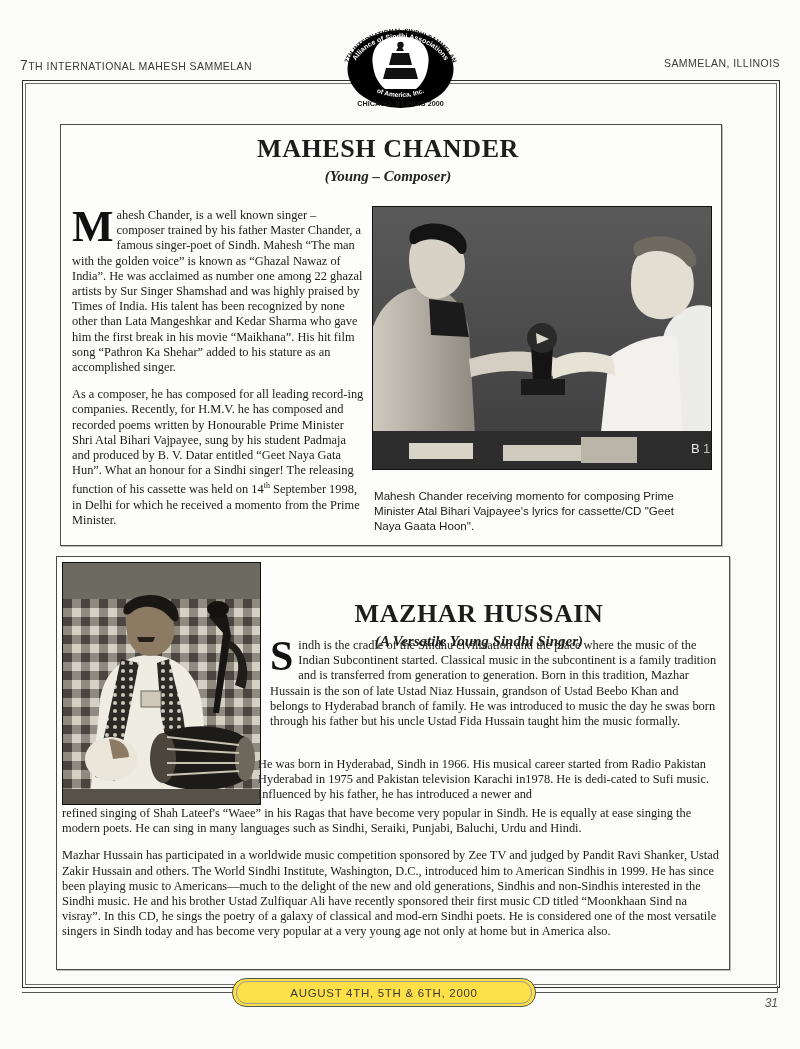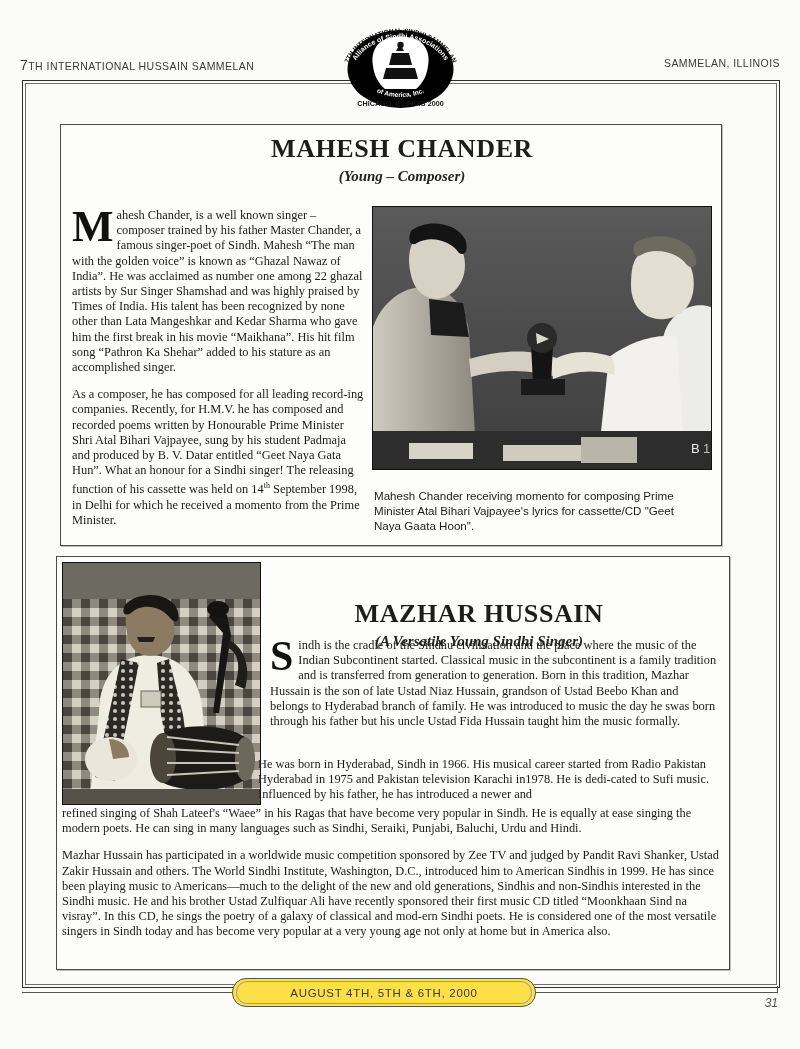--- a/index.html
+++ b/index.html
@@ -74,21 +74,21 @@
   .photo svg{display:block;width:100%;height:100%;}
 
   .caption{
     position:absolute;font-family:"Liberation Sans", sans-serif;
     font-size:11.6px;line-height:15px;color:#1c1c1c;
   }
   #cap-mahesh{left:374px;top:488px;width:330px;}
 
   
   #mahesh-text{position:absolute;left:72px;top:208px;width:292px;}
-  #mahesh-head{position:absolute;left:62px;top:134px;width:656px;padding-left:12px;}
+  #mahesh-head{position:absolute;left:48px;top:134px;width:656px;padding-left:12px;}
 
   
   #mazhar-head{position:absolute;left:254px;top:566px;width:450px;margin-top:33px;}
   #mazhar-top{position:absolute;left:270px;top:638px;width:450px;}
   #mazhar-mid{position:absolute;left:258px;top:757px;width:452px;}
   #mazhar-wide{position:absolute;left:62px;top:806px;width:660px;}
 
   
   .foot-rule{
     position:absolute;top:992px;height:0;border-top:1px solid #555;
@@ -113,21 +113,21 @@
     position:absolute;right:22px;top:996px;
     font-family:"Liberation Sans", sans-serif;font-size:12px;color:#555;font-style:italic;
   }
 </style>
 </head>
 <body>
 
 <div class="page">
 
   <div class="runhead">
-    <span class="left"><span class="big">7</span><span>TH INTERNATIONAL HUSSAIN SAMMELAN</span></span>
+    <span class="left"><span class="big">7</span><span>TH INTERNATIONAL MAHESH SAMMELAN</span></span>
     <span class="right">SAMMELAN, ILLINOIS</span>
   </div>
 
   <div class="frame-outer"></div>
   <div class="frame-inner"></div>
 
   <div class="logo">
     <svg viewBox="0 0 141 96" xmlns="http://www.w3.org/2000/svg">
       <defs>
         <path id="arcTop" d="M 16 58 A 55 44 0 0 1 125 58"></path>

